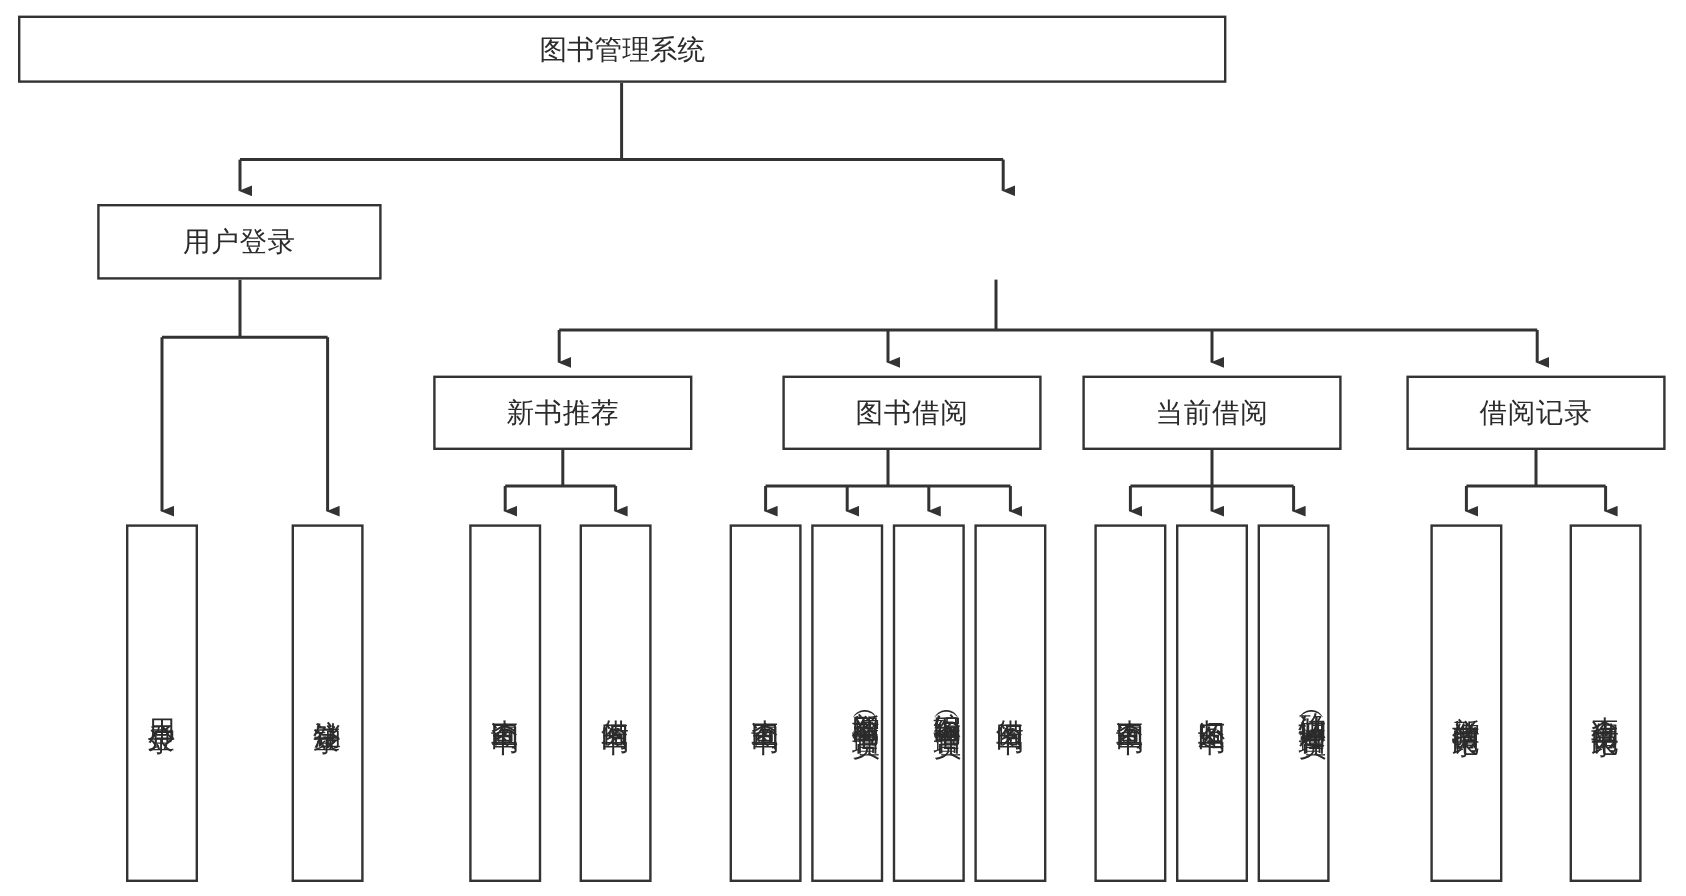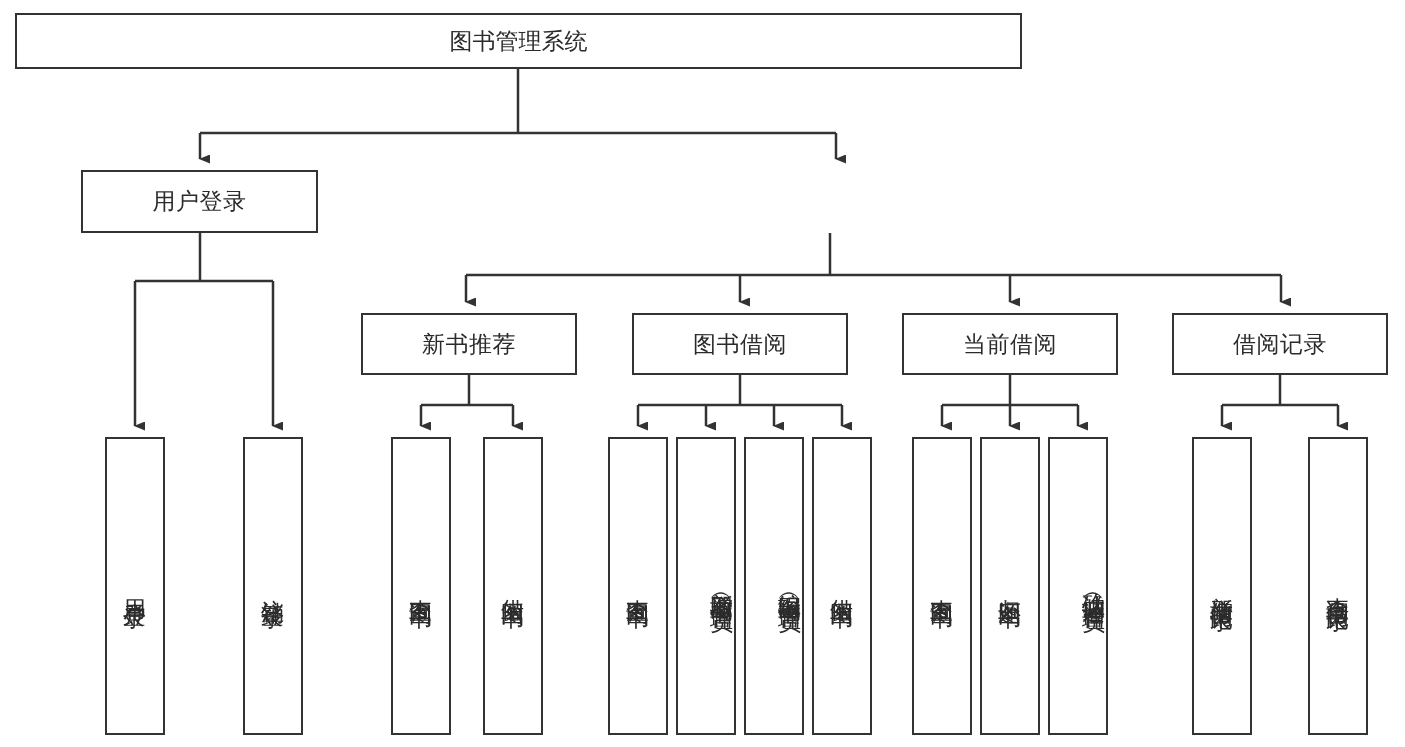--- a/index.html
+++ b/index.html
@@ -120,21 +120,21 @@
       <path d="M1222,405 L1222,426" marker-end="url(#arrow)"></path>
       <path d="M1338,405 L1338,426" marker-end="url(#arrow)"></path>
     </g>
   </svg>
 
   <div class="node root" style="left:15px; top:13px; width:1007px; height:56px;">图书管理系统</div>
 
   <div class="node h" style="left:81px; top:170px; width:237px; height:63px;">用户登录</div>
 
   <div class="node h" style="left:361px; top:313px; width:216px; height:62px;">新书推荐</div>
-  <div class="node h" style="left:632px; top:313px; width:216px; height:62px;">图书借阅</div>
+  <div class="node h" style="left:652px; top:313px; width:216px; height:62px;">图书借阅</div>
   <div class="node h" style="left:1172px; top:313px; width:216px; height:62px;">借阅记录</div>
   <div class="node h" style="left:902px; top:313px; width:216px; height:62px;">当前借阅</div>
 
   <div class="node v mid" style="left:105px; top:437px; width:60px; height:298px;">用户登录</div>
   <div class="node v mid" style="left:243px; top:437px; width:60px; height:298px;">注销登录</div>
 
   <div class="node v mid" style="left:391px; top:437px; width:60px; height:298px;">查询图书</div>
   <div class="node v mid" style="left:483px; top:437px; width:60px; height:298px;">借阅图书</div>
 
   <div class="node v mid" style="left:608px; top:437px; width:60px; height:298px;">查询图书</div>

